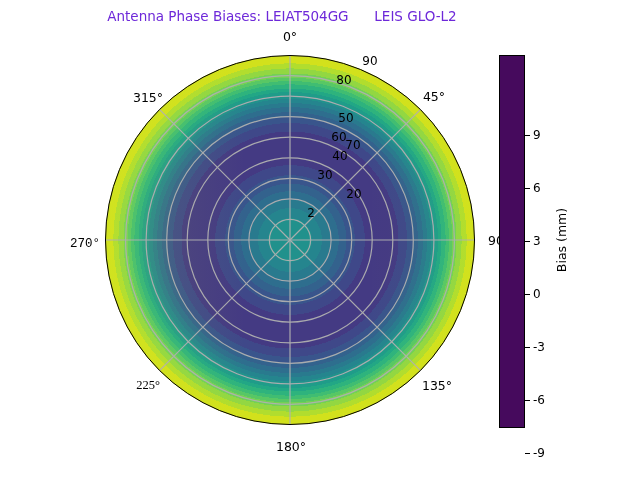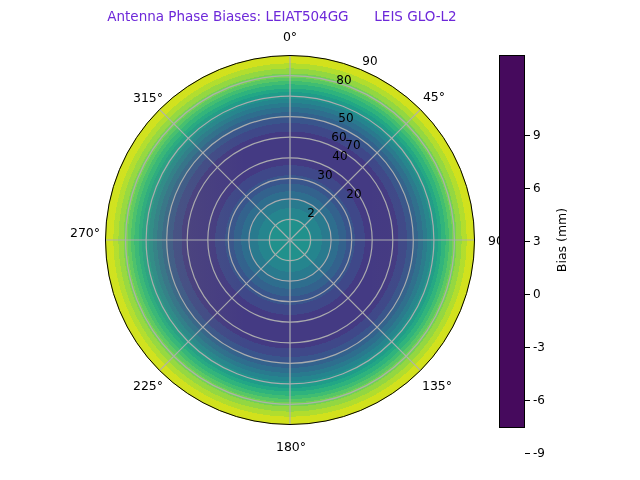--- a/index.html
+++ b/index.html
@@ -142,22 +142,22 @@
     </svg>
 
     <div id="polar-outline"></div>
   </div>
 
   <div class="theta-label" style="left:290px;top:36px;">0°</div>
   <div class="theta-label" style="left:434px;top:96px;">45°</div>
   <div class="theta-label" style="left:496px;top:240px;">90</div>
   <div class="theta-label" style="left:437px;top:385px;">135°</div>
   <div class="theta-label" style="left:291px;top:446px;text-align:right;">180°</div>
-  <div class="theta-label" style="left:148px;top:385px;">225°</div>
-  <div class="theta-label" style="left:85px;top:232px;">270°</div>
+  <div class="theta-label" style="left:148px;top:385px;font-family:Liberation Serif, serif;">225°</div>
+  <div class="theta-label" style="left:85px;top:244px;font-family:Liberation Mono, monospace;">270°</div>
   <div class="theta-label" style="left:148px;top:97px;">315°</div>
 
   <div class="r-label" style="left:311px;top:213px;">2</div>
   <div class="r-label" style="left:318px;top:194px;margin-left:36px;">20</div>
   <div class="r-label" style="left:325px;top:175px;">30</div>
   <div class="r-label" style="left:340px;top:156px;">40</div>
   <div class="r-label" style="left:339px;top:137px;">60</div>
   <div class="r-label" style="left:346px;top:118px;">50</div>
   <div class="r-label" style="left:353px;top:99px;margin-top:46px;">70</div>
   <div class="r-label" style="left:344px;top:80px;">80</div>

